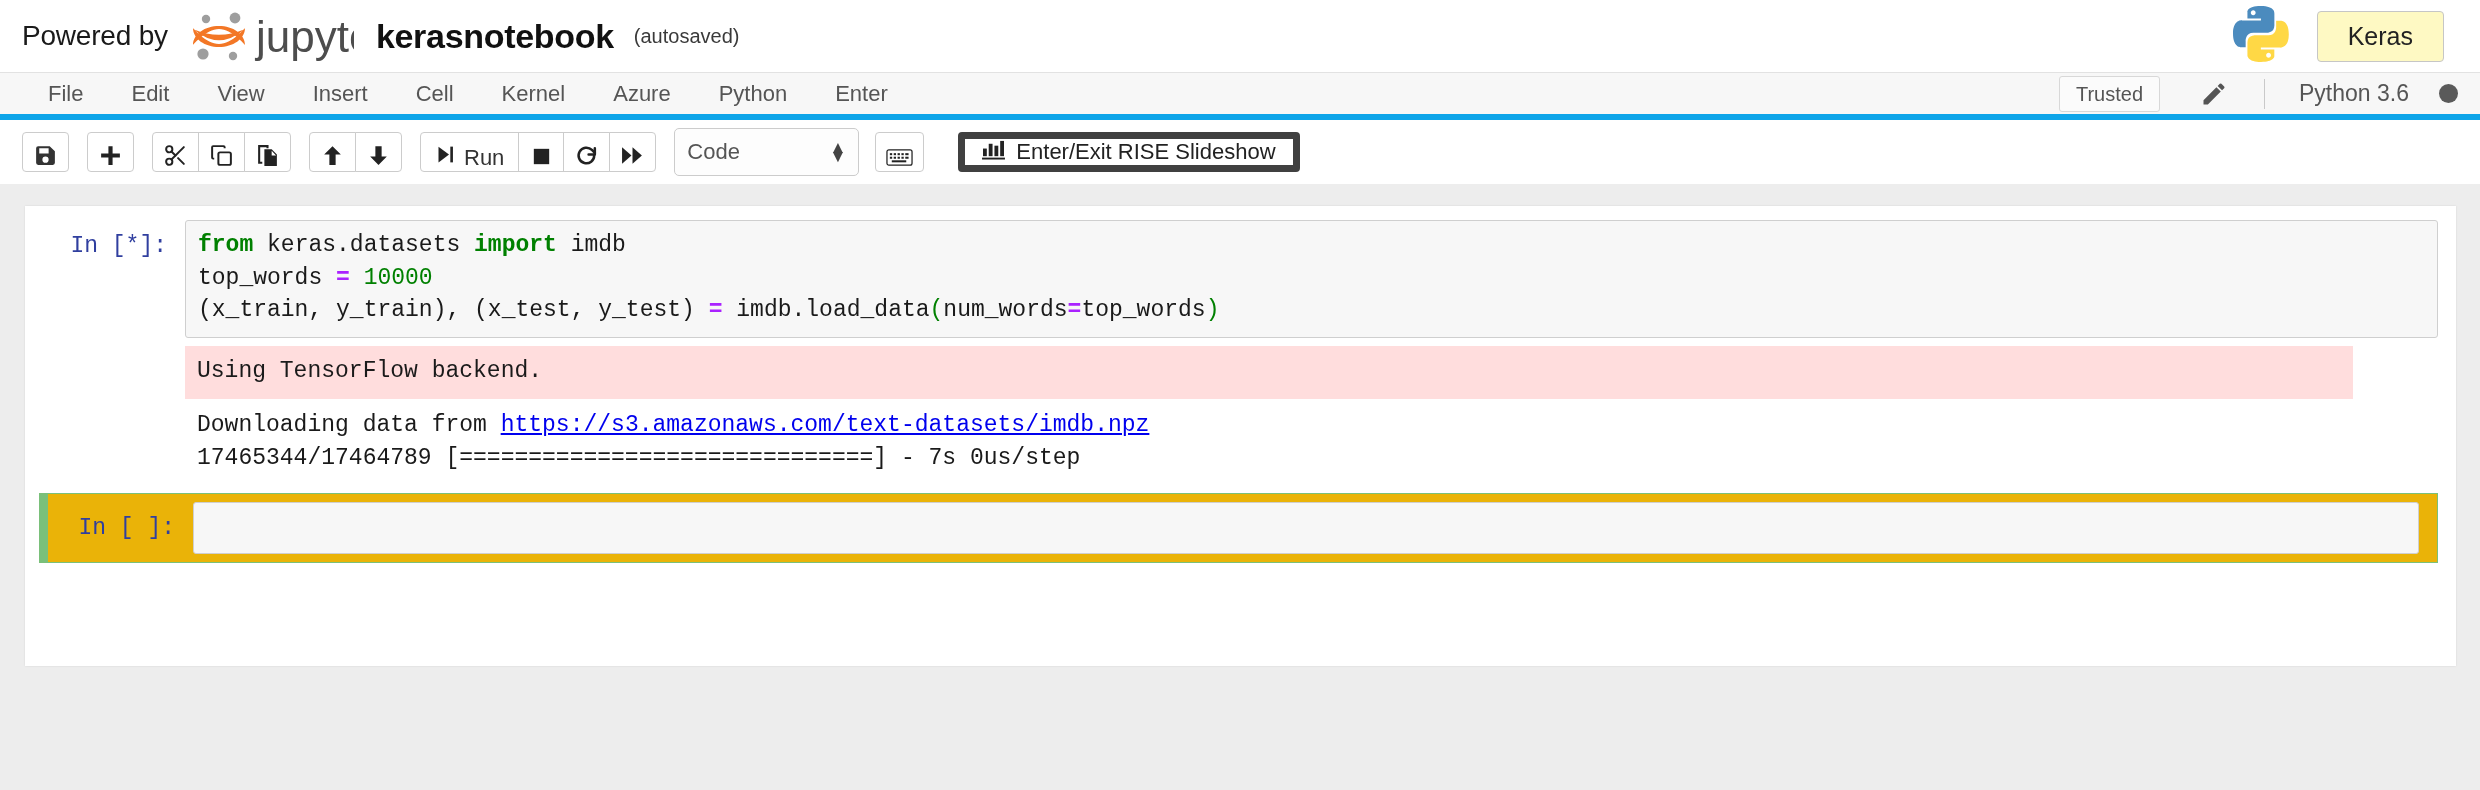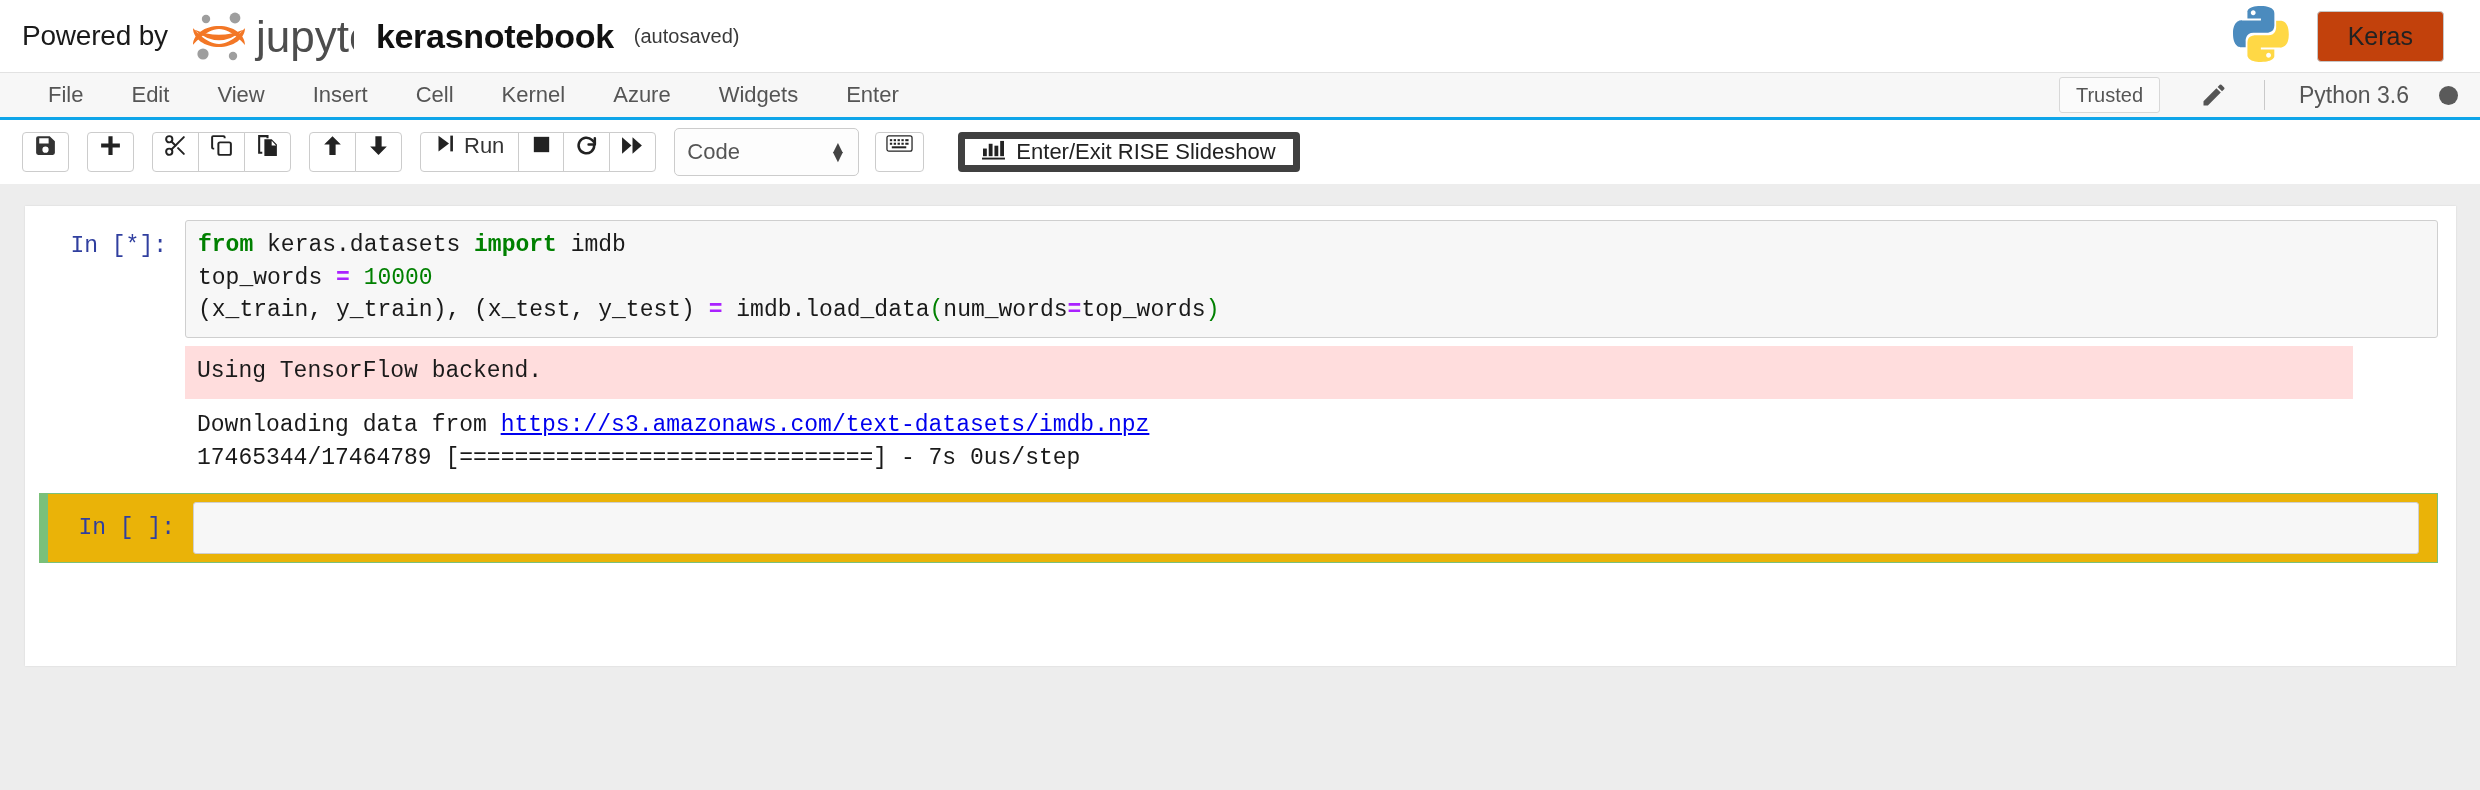--- a/index.html
+++ b/index.html
@@ -48,36 +48,36 @@
   }
   .header-right {
     margin-left: auto;
     display: flex;
     align-items: center;
     gap: 28px;
   }
   .py-logo { display: block; }
   .keras-btn {
     border: 1px solid #c6c6c6;
-    background: #c2410c;
+    background: #fef9c3;
     border-radius: 4px;
     font-size: 25px;
     color: #222;
     padding: 12px 30px;
     line-height: 1;
     font-family: "Liberation Sans", sans-serif;
     white-space: nowrap;
   }
 
   
   .menubar {
     height: 48px;
     background: #f7f7f7;
     border-top: 1px solid #e2e2e2;
-    border-bottom: 3px solid #0ea5e9;
+    border-bottom: 6px solid #0ea5e9;
     display: flex;
     align-items: center;
     padding-left: 24px;
     position: relative;
   }
   .menu-item {
     font-size: 22px;
     color: #555;
     padding: 0 24px;
     line-height: 48px;
@@ -123,21 +123,21 @@
     display: flex;
     align-items: center;
     padding-left: 22px;
     gap: 0;
   }
   .tb-group { display: flex; margin-right: 18px; }
   .tb-btn {
     min-width: 46px; height: 40px;
     border: 1px solid #ccc;
     background: #fff;
-    display: flex; align-items: flex-start; justify-content: center;
+    display: flex; align-items: flex-end; justify-content: center;
     color: #333;
     padding: 0 10px;
   }
   .tb-group .tb-btn + .tb-btn { margin-left: -1px; }
   .tb-group .tb-btn:first-child { border-radius: 4px 0 0 4px; }
   .tb-group .tb-btn:last-child { border-radius: 0 4px 4px 0; }
   .tb-group .tb-btn:only-child { border-radius: 4px; }
   .tb-run {
     font-size: 22px;
     color: #333;
@@ -297,21 +297,21 @@
 </div>
 
 <div class="menubar">
   <div class="menu-item">File</div>
   <div class="menu-item">Edit</div>
   <div class="menu-item">View</div>
   <div class="menu-item">Insert</div>
   <div class="menu-item">Cell</div>
   <div class="menu-item">Kernel</div>
   <div class="menu-item">Azure</div>
-  <div class="menu-item">Widgets</div>
+  <div class="menu-item">Python</div>
   <div class="menu-item">Enter</div>
 
   <div class="menubar-right">
     <button class="trusted-btn">Trusted</button>
     <span class="pencil-wrap">
       <svg width="28" height="28" viewBox="0 0 24 24" fill="#555">
         <path d="M3 17.25V21h3.75L17.81 9.94l-3.75-3.75L3 17.25zM20.71 7.04a1 1 0 0 0 0-1.41l-2.34-2.34a1 1 0 0 0-1.41 0l-1.83 1.83 3.75 3.75 1.83-1.83z"></path>
       </svg>
     </span>
     <span class="menu-divider"></span>

